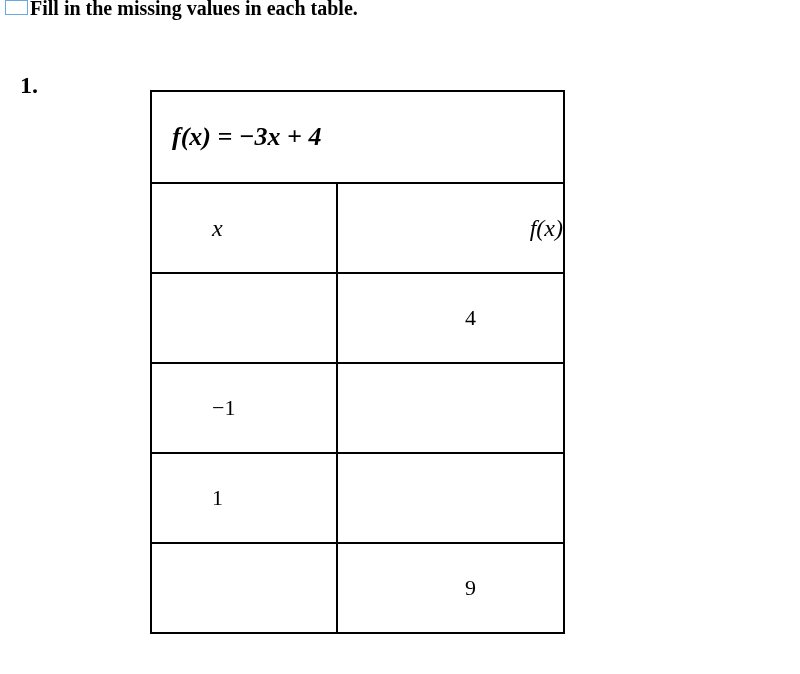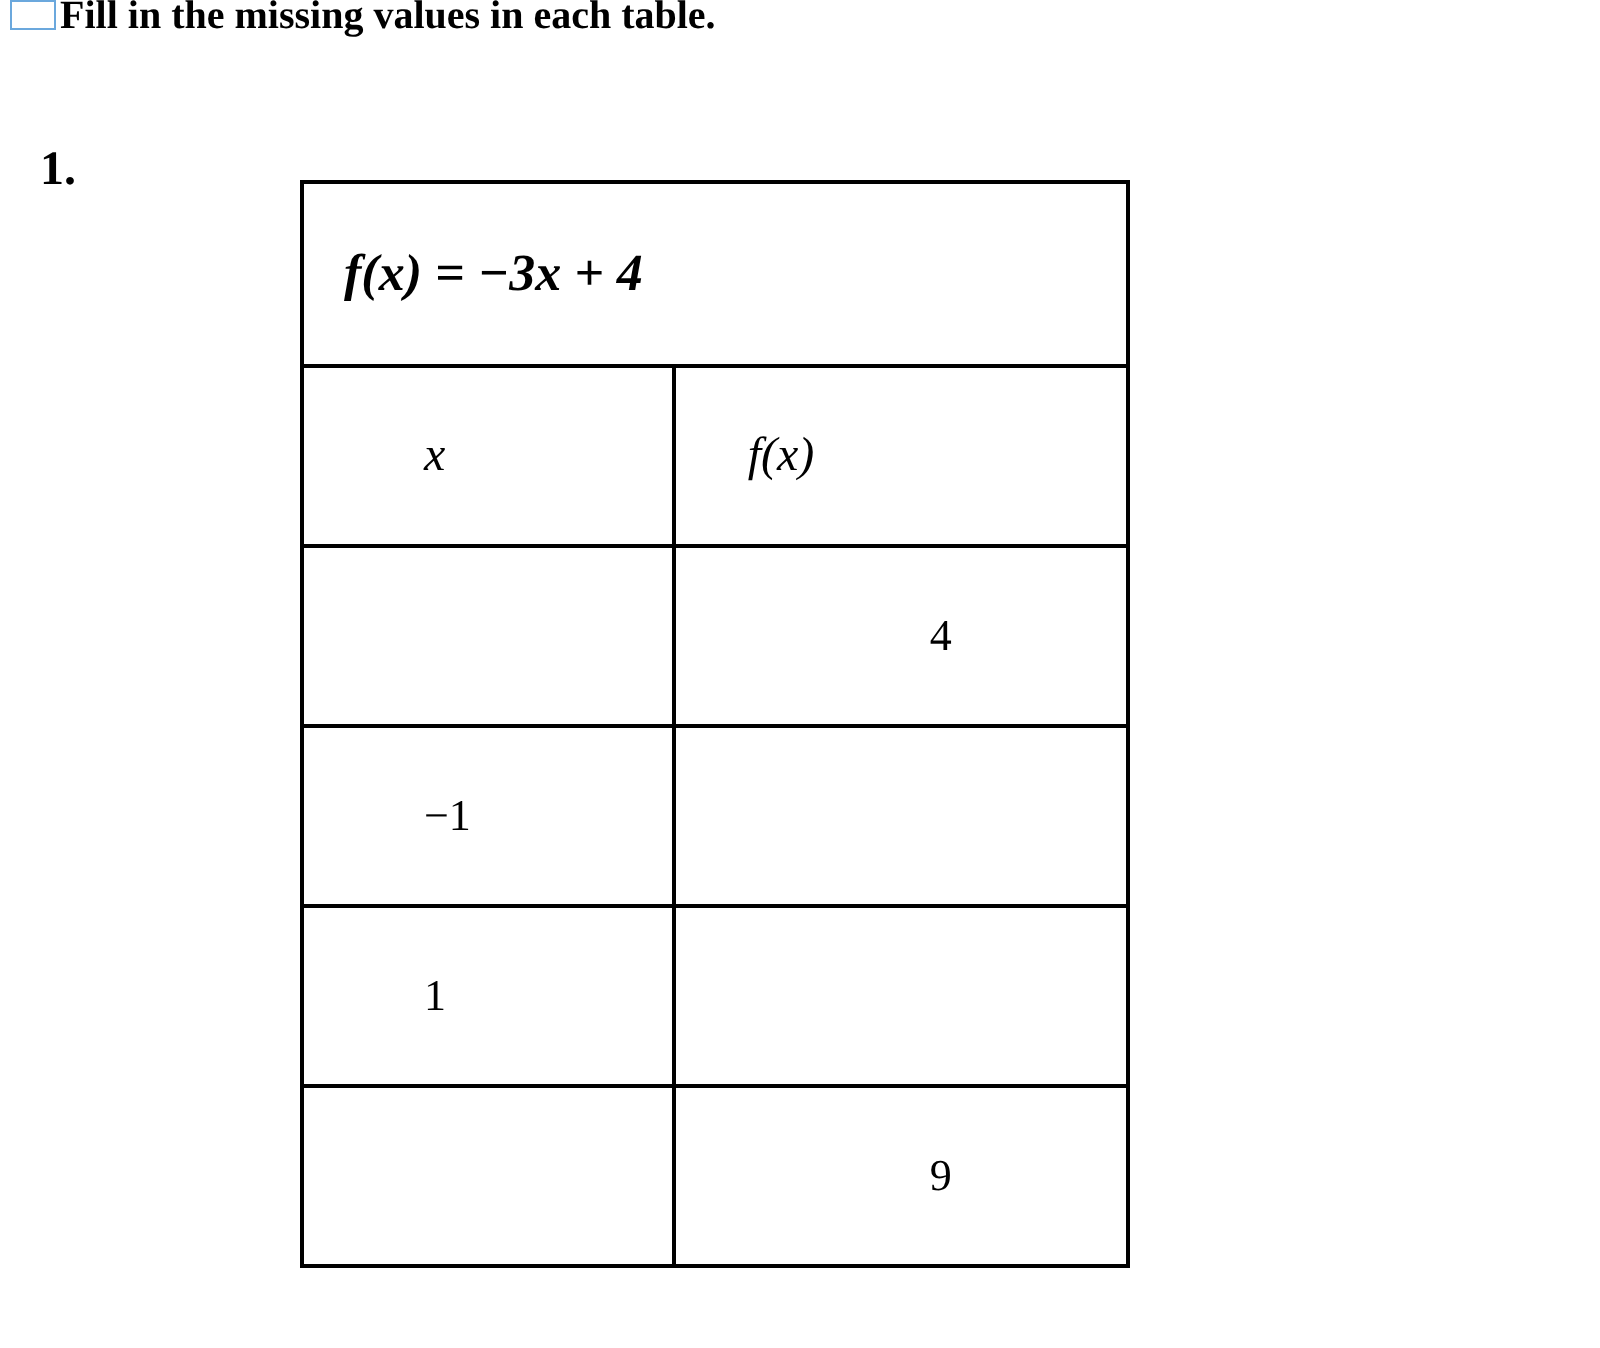--- a/index.html
+++ b/index.html
@@ -58,21 +58,21 @@
     .header-cell {
       height: 90px;
       font-style: italic;
       font-size: 24px;
     }
     .x-header {
       text-align: left;
       padding-left: 60px;
     }
     .fx-header {
-      text-align: left;
+      text-align: right;
       padding-left: 36px;
     }
     .x-col {
       width: 45%;
       text-align: left;
       padding-left: 60px;
     }
     .fx-col {
       width: 55%;
       text-align: center;

